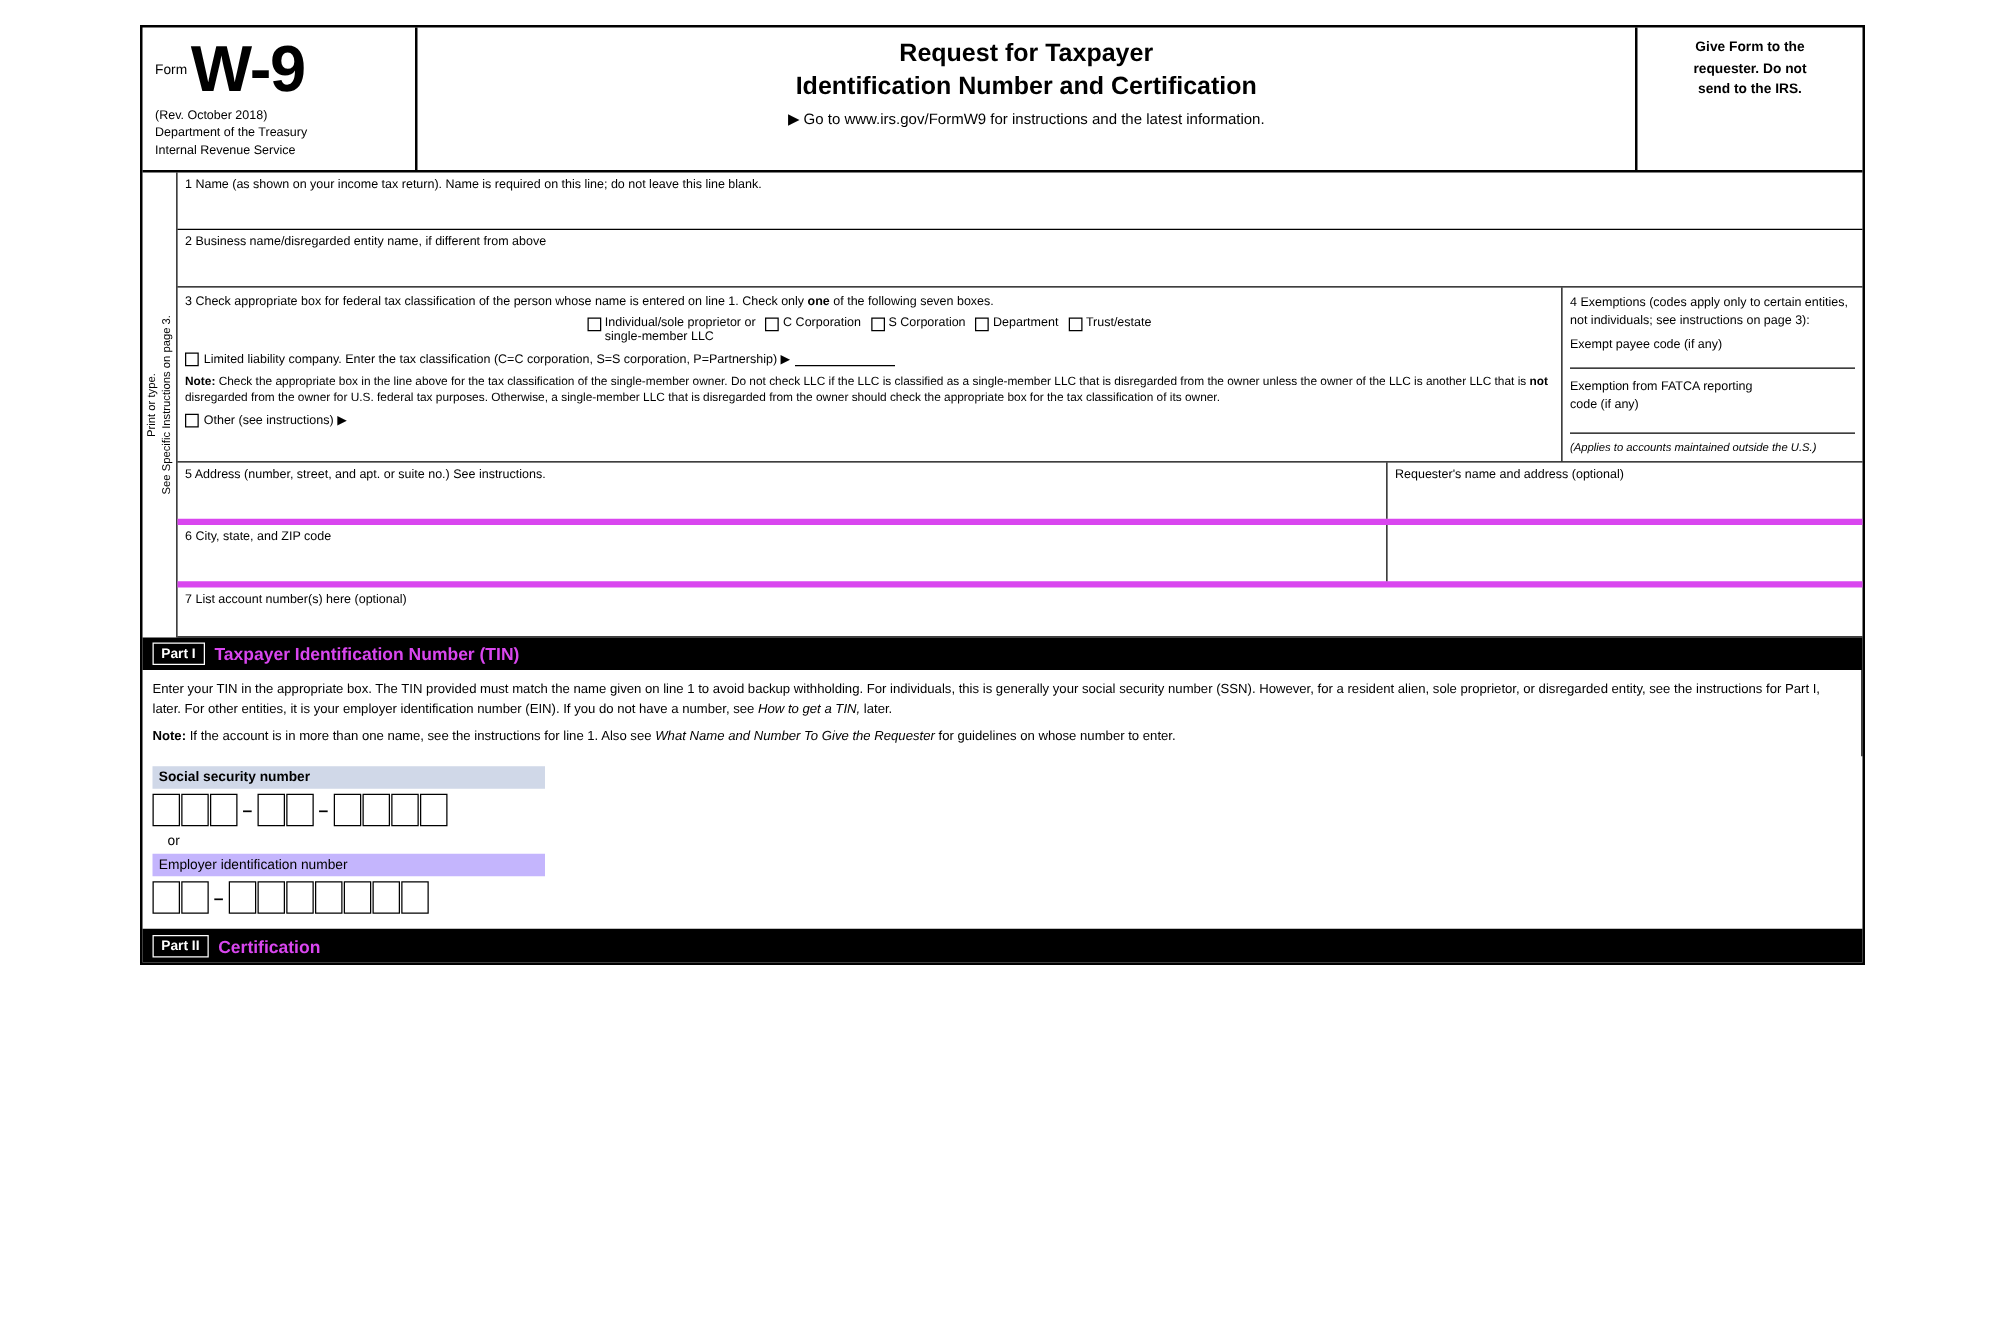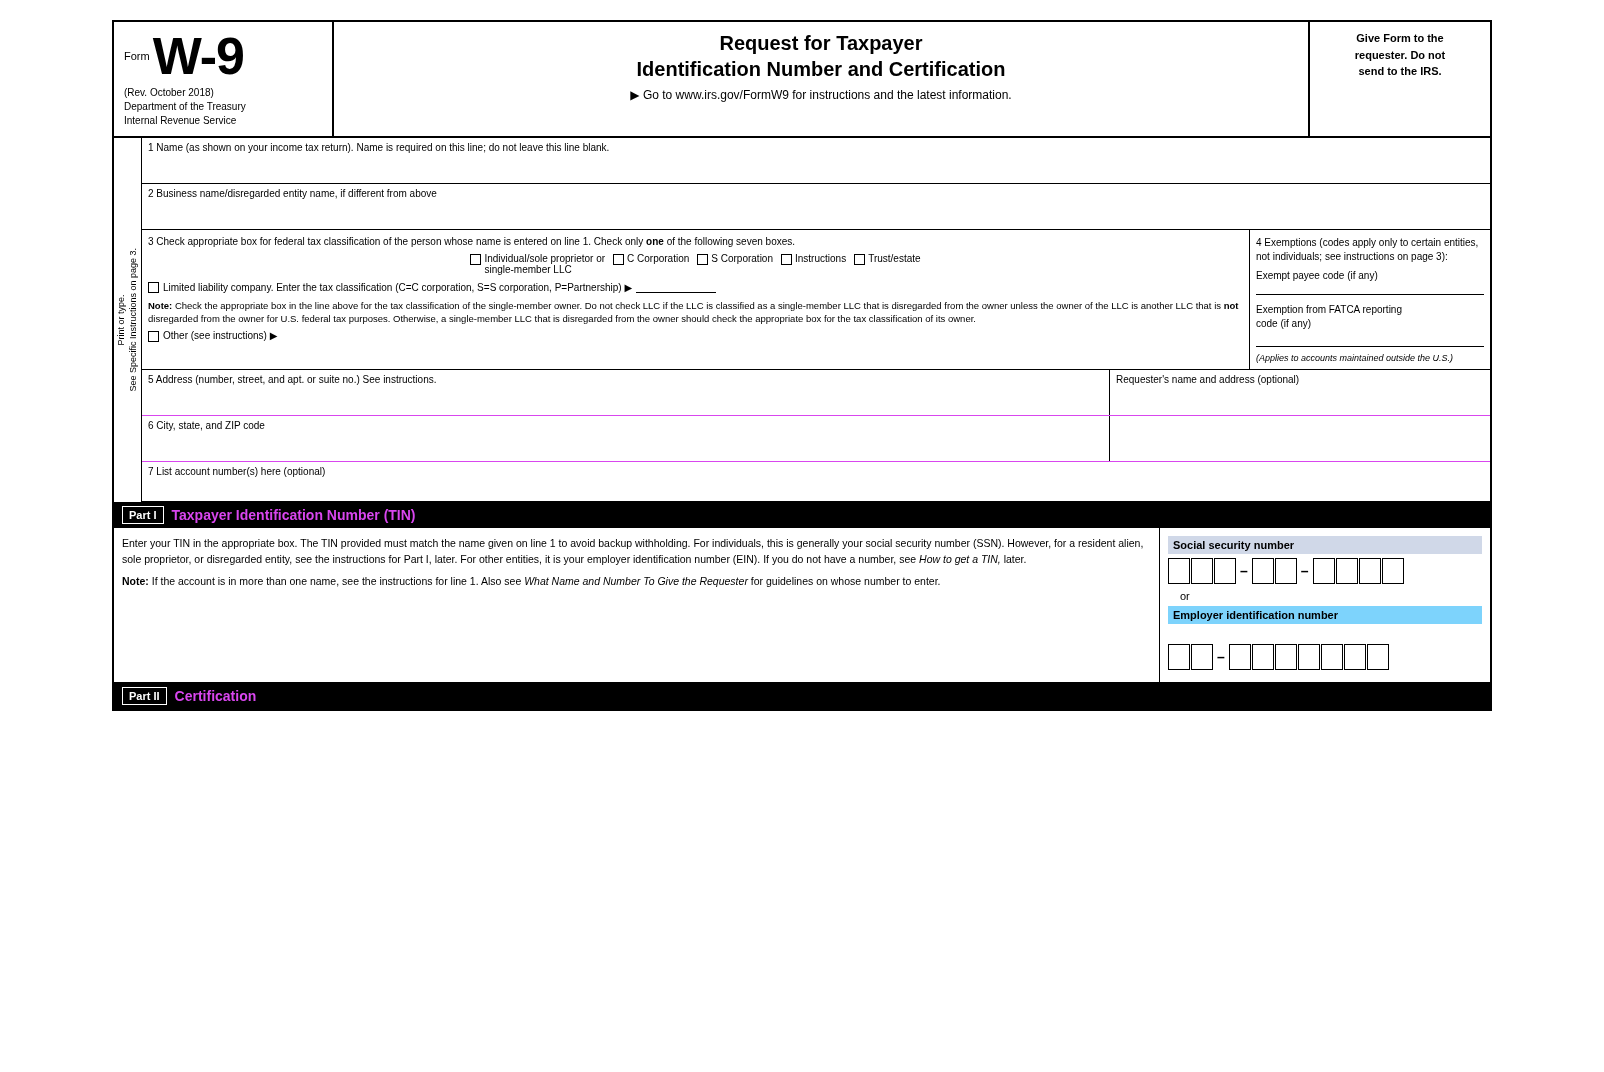--- a/index.html
+++ b/index.html
@@ -187,21 +187,21 @@
     }
     .fatca-note {
       font-size: 9px;
       margin-top: 6px;
       font-style: italic;
     }
 
     
     .row56 {
       display: flex;
-      border-bottom: 1px solid #d946ef;
+      border-bottom: 5px solid #d946ef;
     }
     .addr-left {
       flex: 1;
       border-right: 1px solid #000;
       padding: 4px 6px;
       font-size: 10px;
       min-height: 40px;
     }
     .addr-right {
       width: 380px;
@@ -234,20 +234,21 @@
     }
     .part-title {
       color: #d946ef;
       font-size: 14px;
       font-weight: bold;
     }
 
     .part1-body {
       display: flex;
       border-bottom: 1px solid #000;
+      flex-direction: column;
     }
     .part1-left {
       flex: 1;
       padding: 8px;
       font-size: 10.5px;
       line-height: 1.5;
       border-right: 1px solid #000;
     }
     .part1-right {
       width: 330px;
@@ -282,24 +283,24 @@
       font-size: 14px;
       font-weight: bold;
       padding: 0 2px;
     }
     .or-text {
       font-size: 11px;
       margin: 6px 0 4px 12px;
     }
     .ein-box-label {
       font-size: 11px;
-      font-weight: bold;
-      background: #7dd3fc;
+      font-weight: normal;
+      background: #c4b5fd;
       padding: 3px 5px;
-      margin-bottom: 20px;
+      margin-bottom: 4px;
     }
     .ein-grid {
       display: flex;
       align-items: center;
       gap: 2px;
       margin: 4px 0;
     }
     .ein-cells {
       display: flex;
       gap: 1px;
@@ -390,21 +391,21 @@
             <div class="check-item">
               <div class="checkbox"></div>
               <span>C Corporation</span>
             </div>
             <div class="check-item">
               <div class="checkbox"></div>
               <span>S Corporation</span>
             </div>
             <div class="check-item">
               <div class="checkbox"></div>
-              <span>Instructions</span>
+              <span>Department</span>
             </div>
             <div class="check-item">
               <div class="checkbox"></div>
               <span>Trust/estate</span>
             </div>
           </div>
 
           <div class="llc-row">
             <div class="checkbox"></div>
             <span>Limited liability company. Enter the tax classification (C=C corporation, S=S corporation, P=Partnership) ▶</span>

